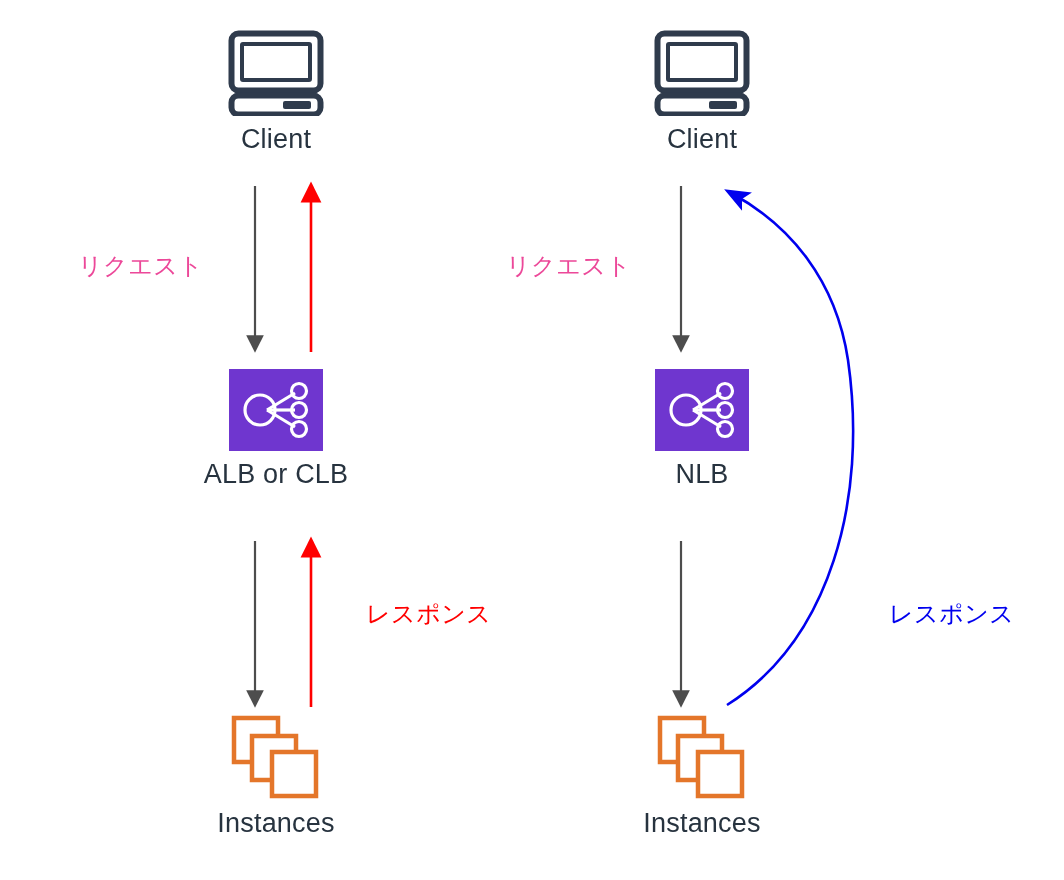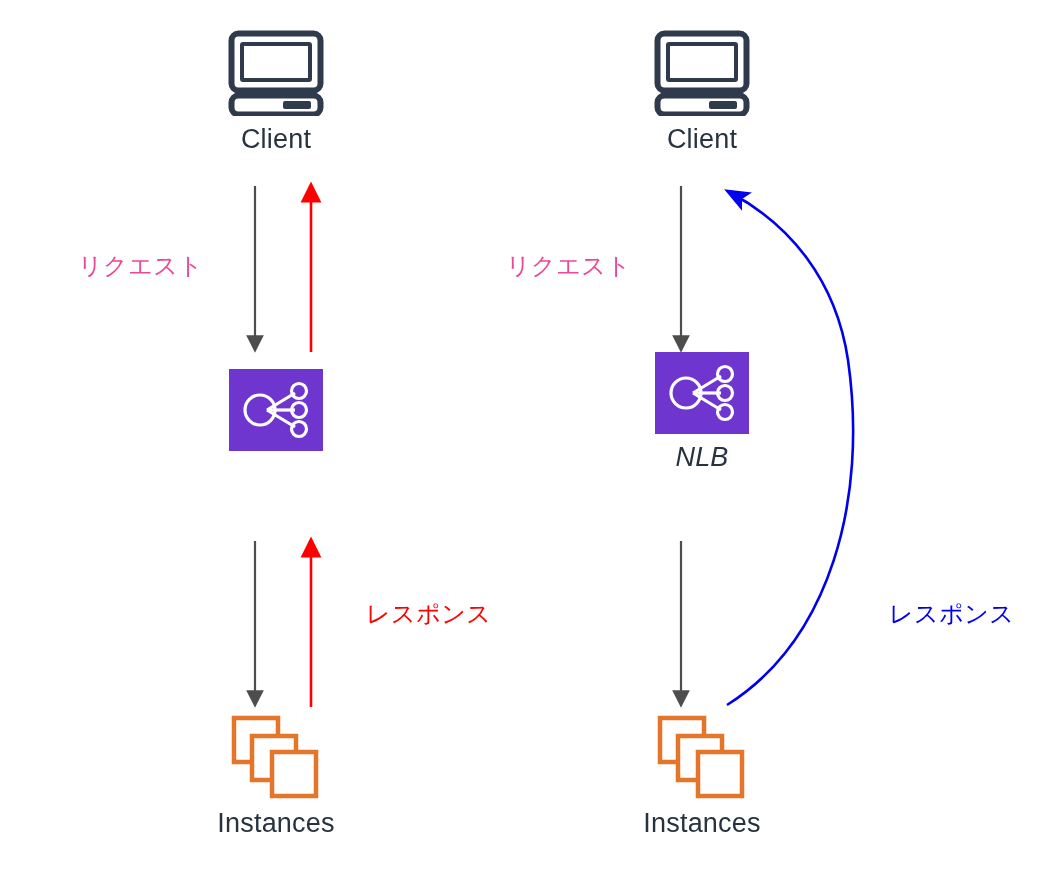--- a/index.html
+++ b/index.html
@@ -109,20 +109,21 @@
       <g stroke="#ffffff" stroke-width="3.2" fill="none">
         <line x1="38" y1="41" x2="66" y2="24"></line>
         <line x1="38" y1="41" x2="66" y2="41"></line>
         <line x1="38" y1="41" x2="66" y2="58"></line>
         <circle cx="31" cy="41" r="15"></circle>
         <circle cx="70" cy="22" r="7.5"></circle>
         <circle cx="70" cy="41" r="7.5"></circle>
         <circle cx="70" cy="60" r="7.5"></circle>
       </g>
     </svg>
+    <div class="node-label">ALB or CLB</div>
   </div>
 
   <div class="node" style="left:216px; top:714px; width:120px;">
     <svg class="icon-box" width="92" height="86" viewBox="0 0 92 86" xmlns="http://www.w3.org/2000/svg">
       <g fill="none" stroke="#e4762a" stroke-width="4.5">
         <rect x="4" y="4" width="44" height="44"></rect>
         <rect x="22" y="22" width="44" height="44" fill="#ffffff"></rect>
         <rect x="42" y="38" width="44" height="44" fill="#ffffff"></rect>
       </g>
     </svg>
@@ -132,21 +133,21 @@
   <div class="node" style="left:638px; top:30px; width:128px;">
     <svg class="icon-box" width="96" height="86" viewBox="0 0 96 86" xmlns="http://www.w3.org/2000/svg">
       <rect x="3.5" y="3.5" width="89" height="57" rx="7" ry="7" fill="#ffffff" stroke="#2f3b4c" stroke-width="6"></rect>
       <rect x="14" y="14" width="68" height="36" rx="1" ry="1" fill="#ffffff" stroke="#2f3b4c" stroke-width="4"></rect>
       <rect x="3.5" y="65.5" width="89" height="19" rx="7" ry="7" fill="#ffffff" stroke="#2f3b4c" stroke-width="6"></rect>
       <rect x="55" y="71" width="28" height="8" rx="2" ry="2" fill="#2f3b4c"></rect>
     </svg>
     <div class="node-label">Client</div>
   </div>
 
-  <div class="node" style="left:646px; top:352px; width:112px;font-style:italic;">
+  <div class="node" style="left:646px; top:369px; width:112px;">
     <svg class="lb-tile" viewBox="0 0 94 82" xmlns="http://www.w3.org/2000/svg">
       <rect x="0" y="0" width="94" height="82" fill="#6f36cf"></rect>
       <g stroke="#ffffff" stroke-width="3.2" fill="none">
         <line x1="38" y1="41" x2="66" y2="24"></line>
         <line x1="38" y1="41" x2="66" y2="41"></line>
         <line x1="38" y1="41" x2="66" y2="58"></line>
         <circle cx="31" cy="41" r="15"></circle>
         <circle cx="70" cy="22" r="7.5"></circle>
         <circle cx="70" cy="41" r="7.5"></circle>
         <circle cx="70" cy="60" r="7.5"></circle>

